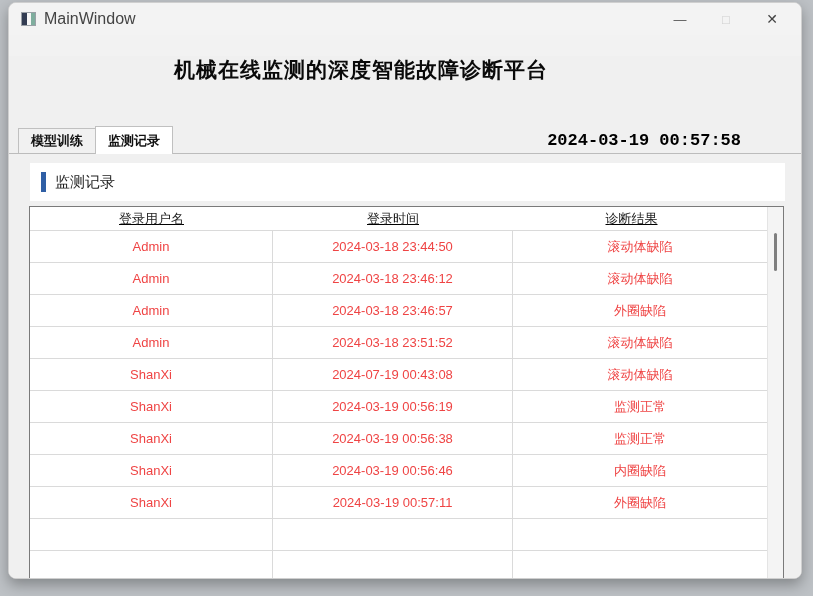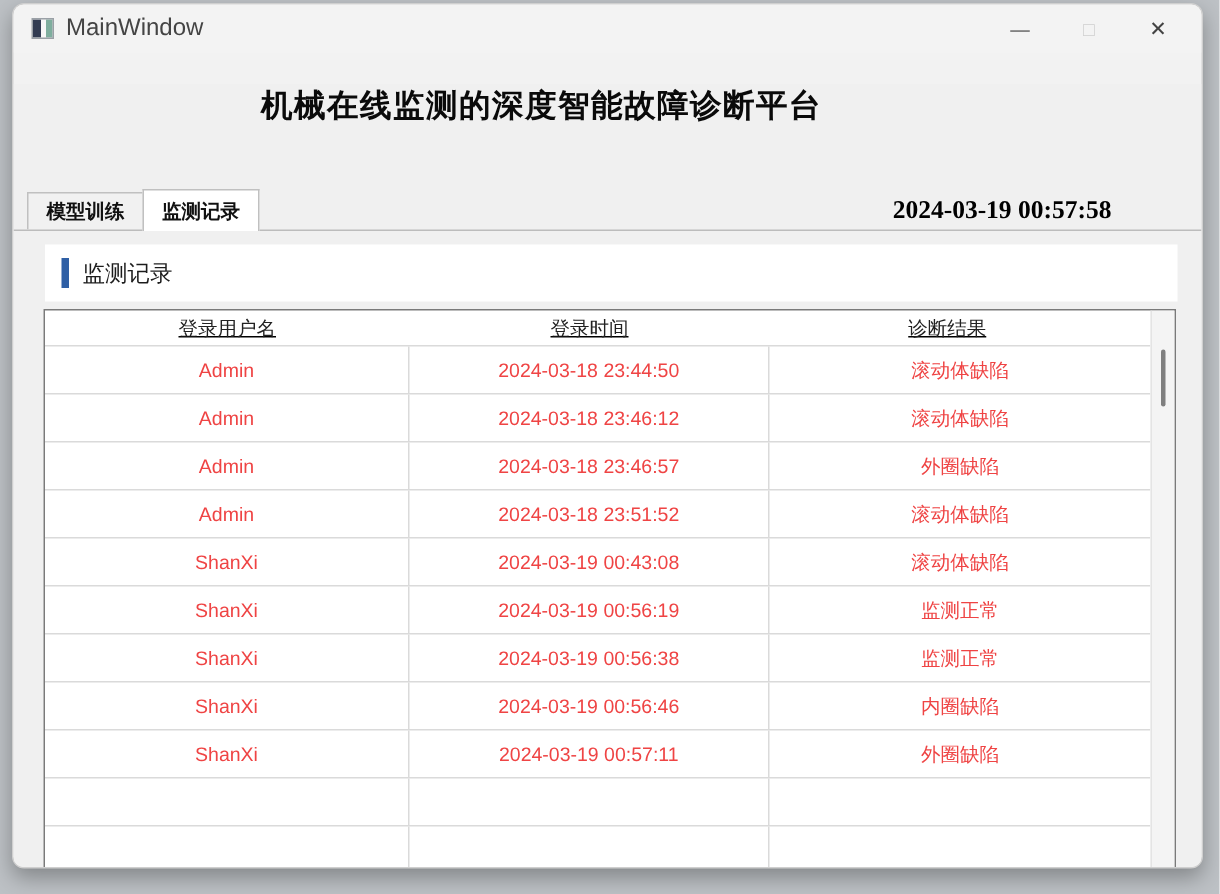--- a/index.html
+++ b/index.html
@@ -46,21 +46,21 @@
     height:25px; padding:0 12px; display:flex; align-items:center;
     font-size:13px; font-weight:700; color:#111;
     background:#f1f1f1; border:1px solid #c0c0c0; border-bottom:none;
     margin-right:-1px; position:relative; cursor:default;
   }
   .tab.active {
     height:28px; background:#ffffff; z-index:3; margin-bottom:-1px;
   }
   .clock {
     position:absolute; right:60px; bottom:3px;
-    font-family:Liberation Serif, serif;
+    font-family:Liberation Mono, monospace;
     font-size:17px; font-weight:700; color:#000; letter-spacing:0px;
   }
   
   .tabpane {
     position:absolute; left:0; top:97px; width:100%; height:447px;
     background:#f0f0f0; border-top:1px solid #bcbcbc; z-index:1;
   }
   .section-strip {
     position:absolute; left:21px; top:9px; width:755px; height:38px;
     background:#ffffff; display:flex; align-items:center;
@@ -150,21 +150,21 @@
               <div class="tcell col1">2024-03-18 23:46:57</div>
               <div class="tcell col2">外圈缺陷</div>
             </div>
             <div class="trow">
               <div class="tcell col0">Admin</div>
               <div class="tcell col1">2024-03-18 23:51:52</div>
               <div class="tcell col2">滚动体缺陷</div>
             </div>
             <div class="trow">
               <div class="tcell col0">ShanXi</div>
-              <div class="tcell col1">2024-03-19 00:43:08</div>
+              <div class="tcell col1">2024-07-19 00:43:08</div>
               <div class="tcell col2">滚动体缺陷</div>
             </div>
             <div class="trow">
               <div class="tcell col0">ShanXi</div>
               <div class="tcell col1">2024-03-19 00:56:19</div>
               <div class="tcell col2">监测正常</div>
             </div>
             <div class="trow">
               <div class="tcell col0">ShanXi</div>
               <div class="tcell col1">2024-03-19 00:56:38</div>

